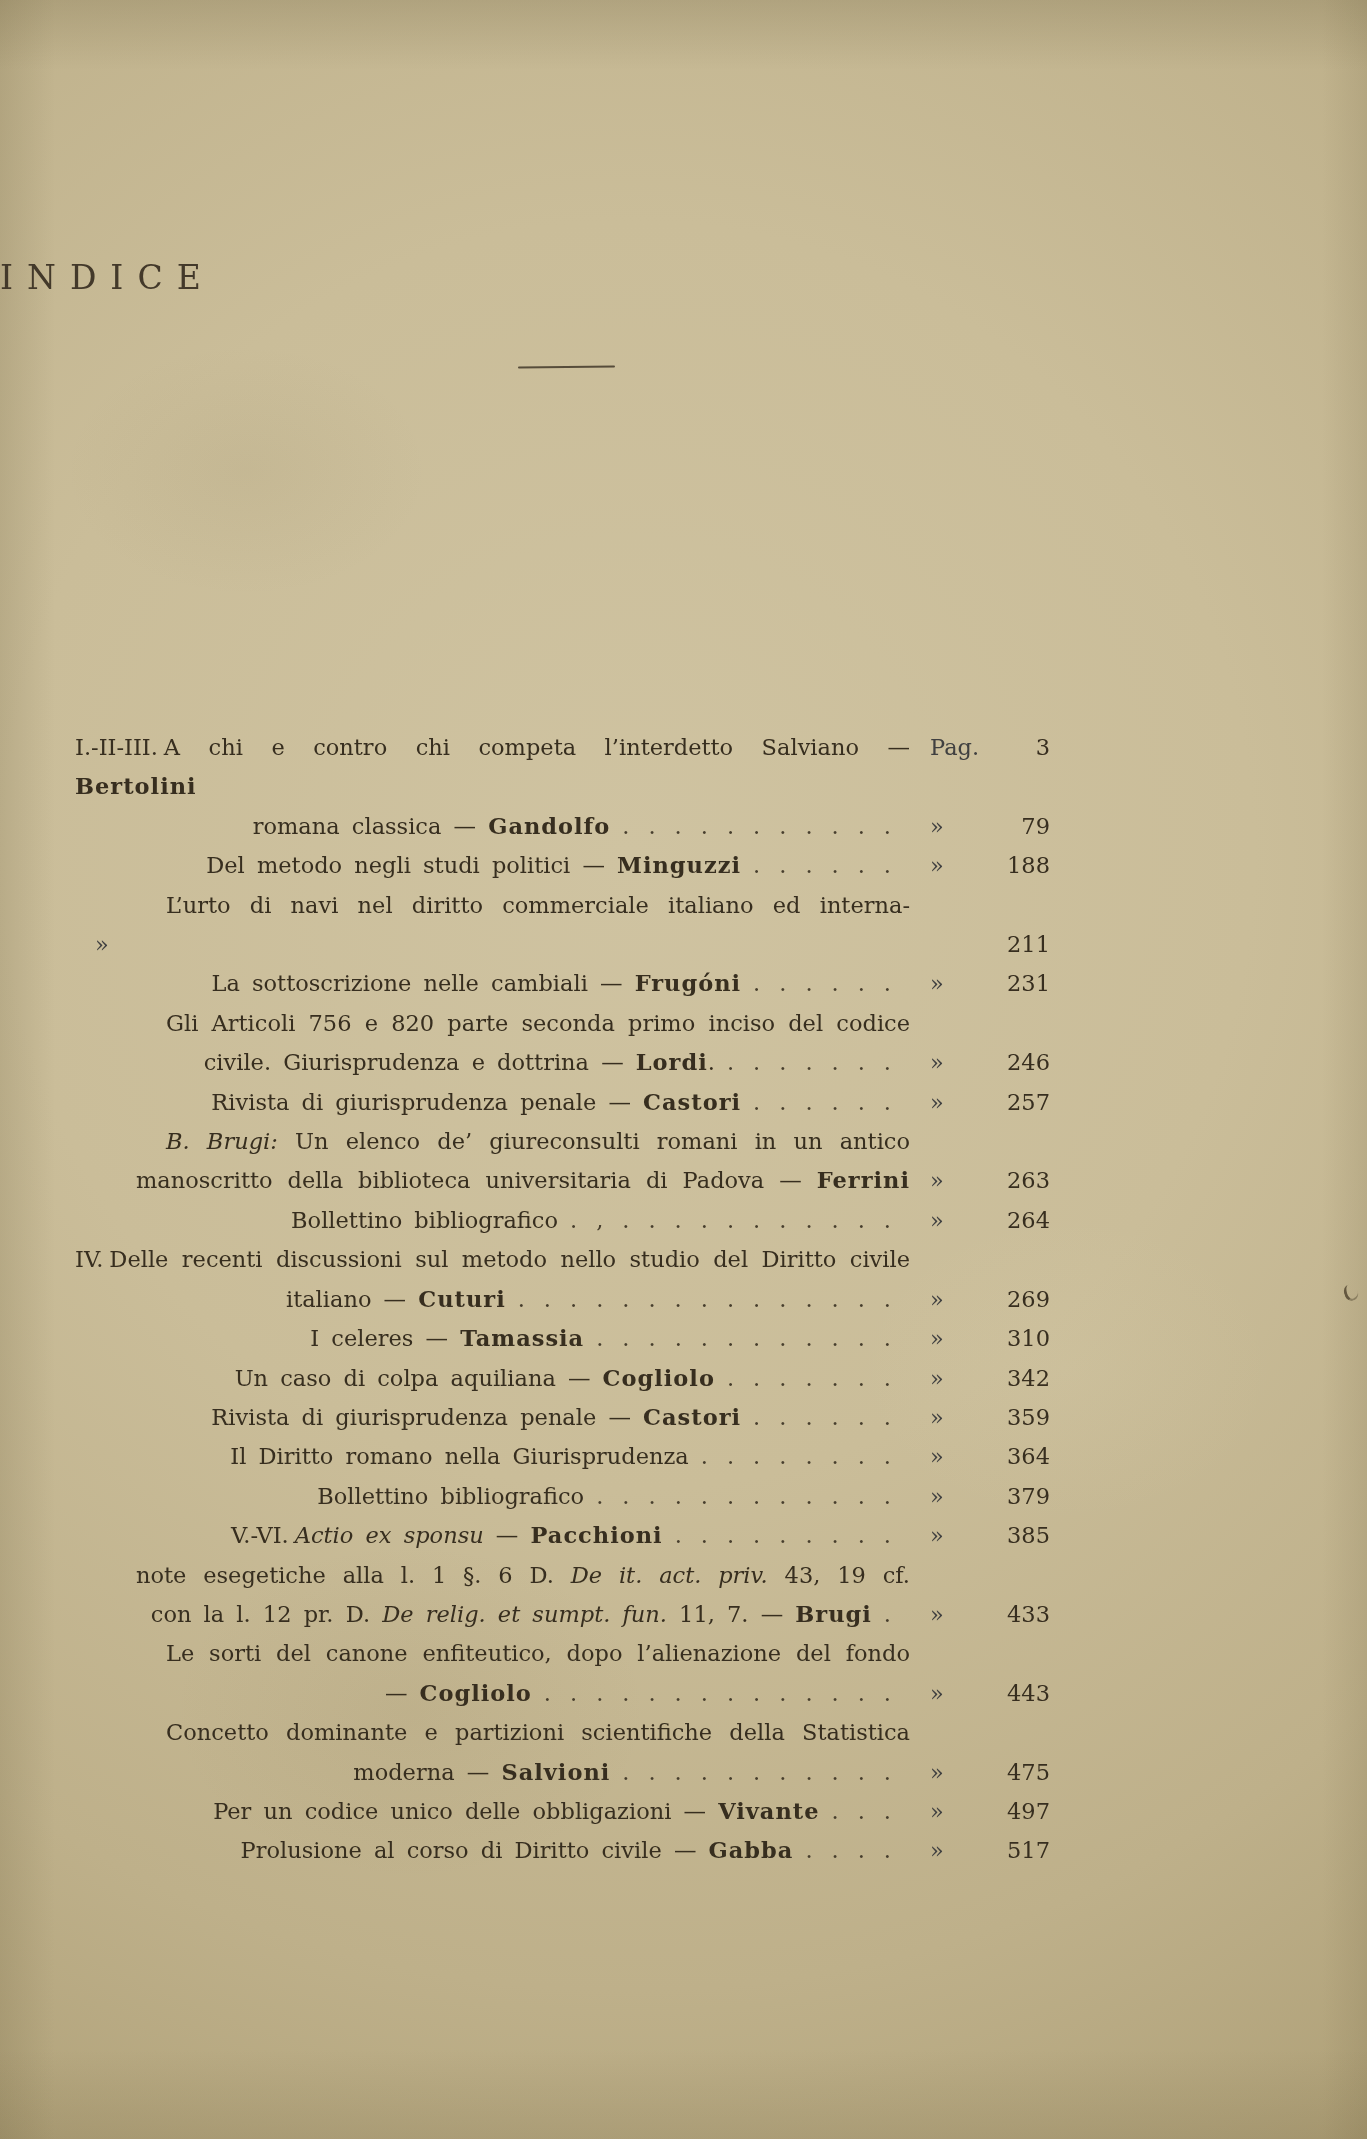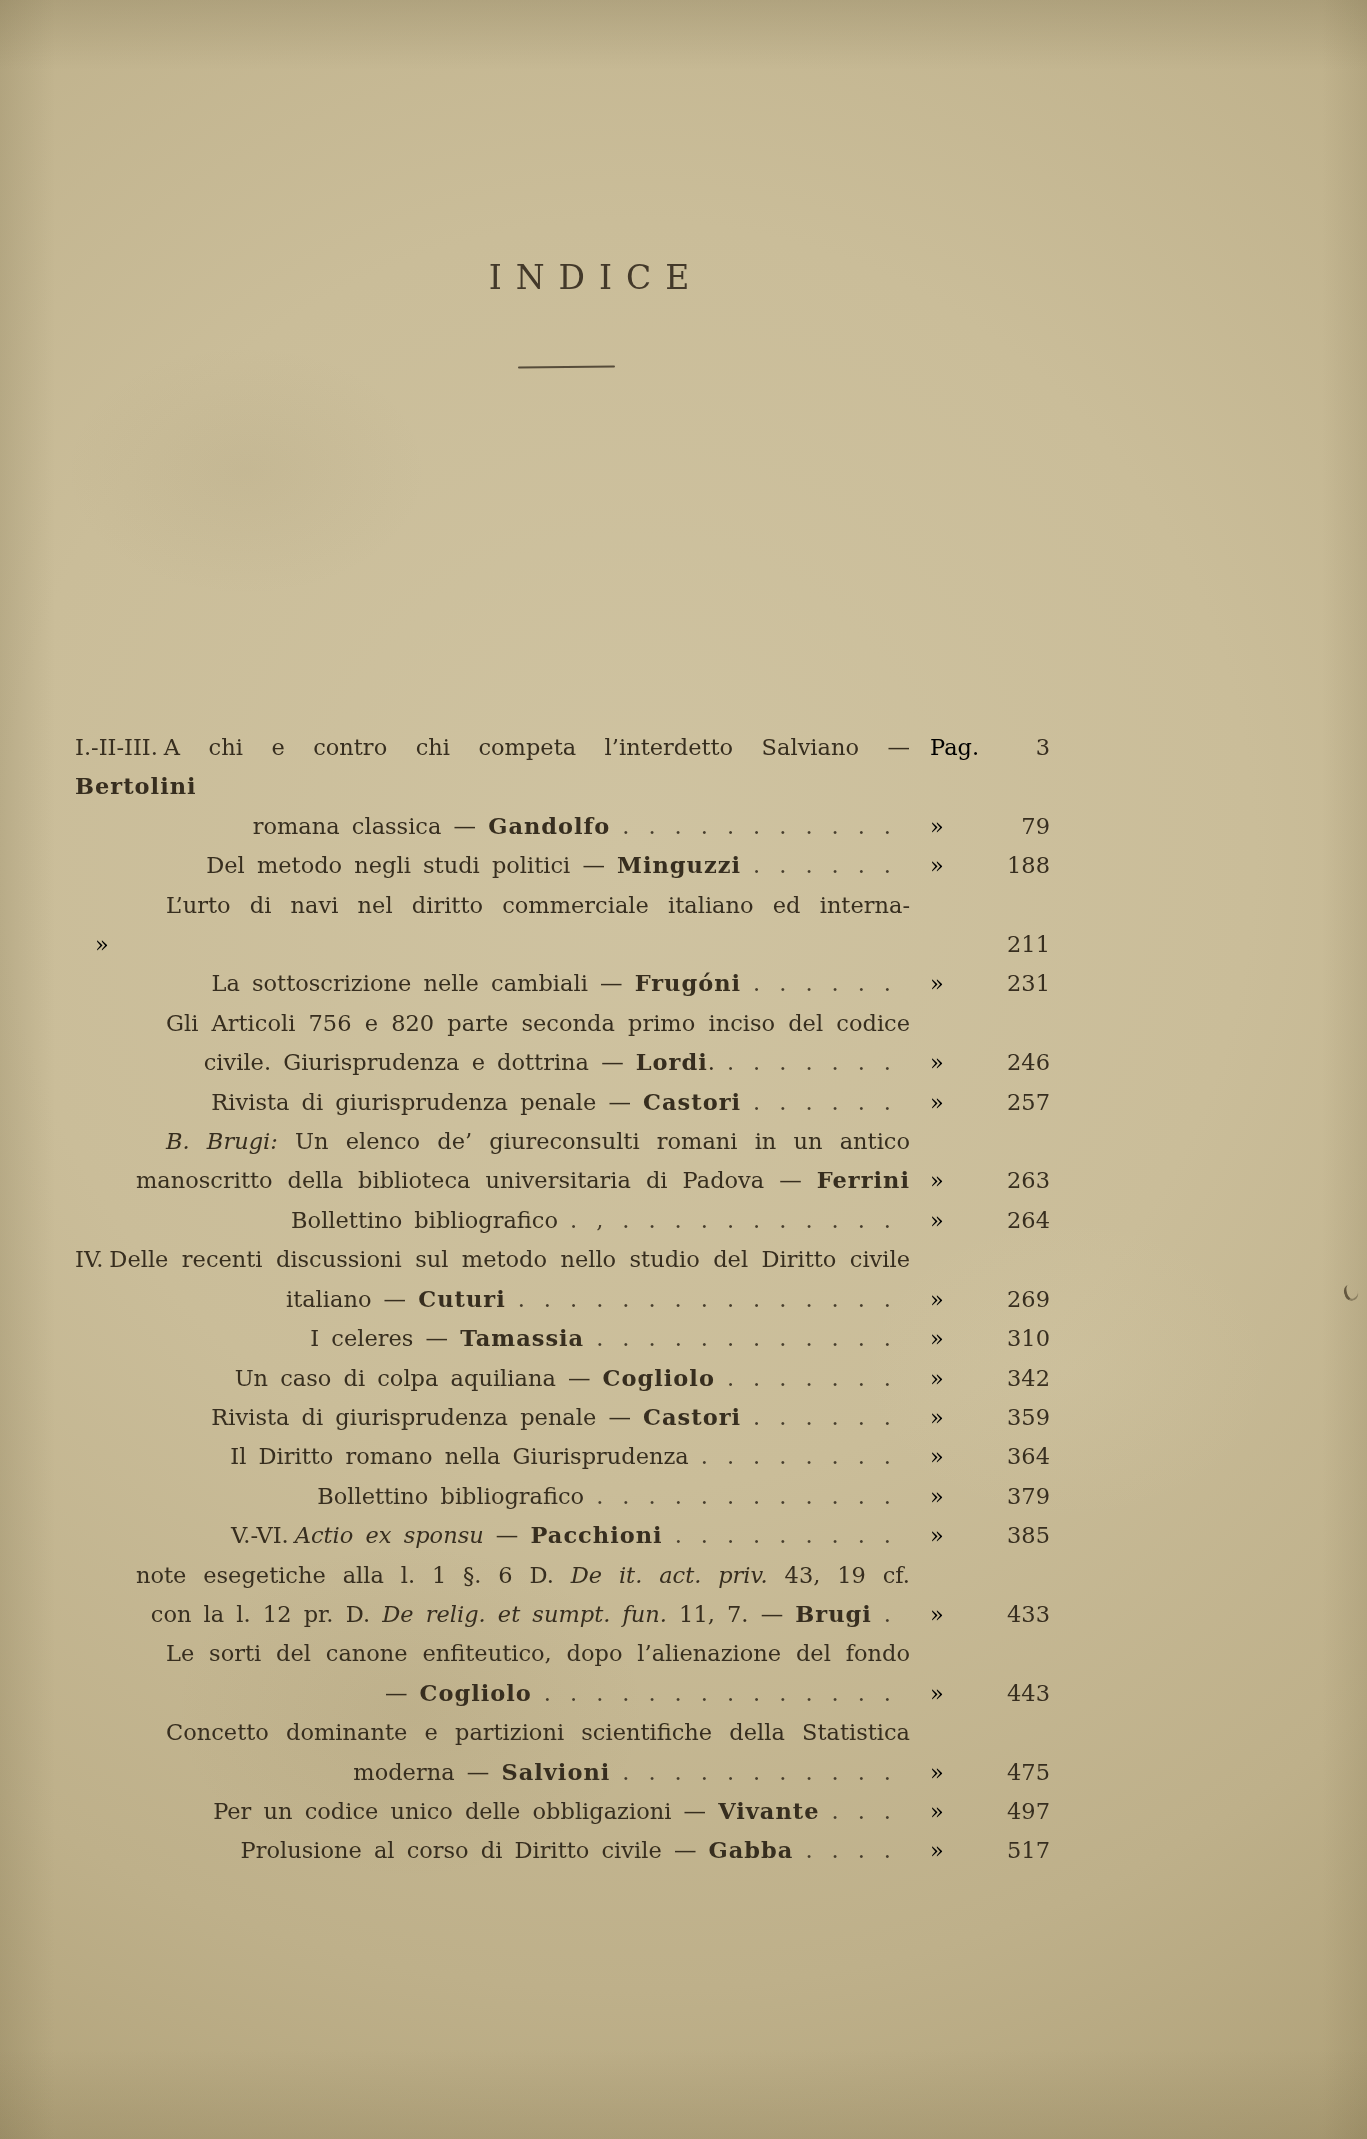--- a/index.html
+++ b/index.html
@@ -19,41 +19,41 @@
   }
   .mottle{
     position:absolute;inset:0;pointer-events:none;
     background:
       radial-gradient(260px 180px at 18% 22%, rgba(120,104,66,0.07), rgba(0,0,0,0) 70%),
       radial-gradient(300px 220px at 78% 64%, rgba(230,222,190,0.10), rgba(0,0,0,0) 70%),
       radial-gradient(340px 240px at 30% 80%, rgba(120,104,66,0.08), rgba(0,0,0,0) 70%);
   }
   .title{
     position:absolute;top:258px;left:0;width:1120px;
-    text-align:center;font-size:33px;letter-spacing:14px;
-    color:#43392a;font-weight:normal;margin-left:36px;
+    text-align:left;font-size:33px;letter-spacing:14px;
+    color:#43392a;font-weight:normal;
   }
   .rule{
     position:absolute;top:366px;left:518px;width:97px;height:2px;
     background:#564c3a;transform:rotate(-0.6deg);border-radius:1px;
   }
   .toc{
     position:absolute;left:75px;top:728px;width:975px;
     font-size:22.5px;color:#372e1f;
   }
   .row{display:flex;align-items:baseline;line-height:39.4px;}
   .main{flex:0 0 auto;width:835px;white-space:nowrap;overflow:visible;word-spacing:5px;text-align:right;}
   .row.entry .main{padding-left:91px;width:744px;}
   .row.wrap  .main{padding-left:61px;width:774px;}
   .row.fill  .main{white-space:normal;text-align:justify;text-align-last:justify;}
   .lbl{padding-right:6px;}
   .s-b{font-weight:bold;letter-spacing:1px;}
   .s-i{font-style:italic;}
   .leader{letter-spacing:19px;margin-left:12px;color:#473e2d;}
-  .ref{flex:0 0 auto;width:55px;padding-left:20px;box-sizing:border-box;color:#000000;}
+  .ref{flex:0 0 auto;width:55px;padding-left:20px;box-sizing:border-box;color:#404040;}
   .pg{flex:1 1 auto;text-align:right;color:#372e1f;}
   .artifact{
     position:absolute;left:1344px;top:1284px;width:11px;height:15px;
     border-left:3px solid rgba(70,58,38,0.75);border-bottom:2px solid rgba(70,58,38,0.4);
     border-radius:50%;transform:rotate(-18deg);
   }
 </style>
 </head>
 <body>
 

